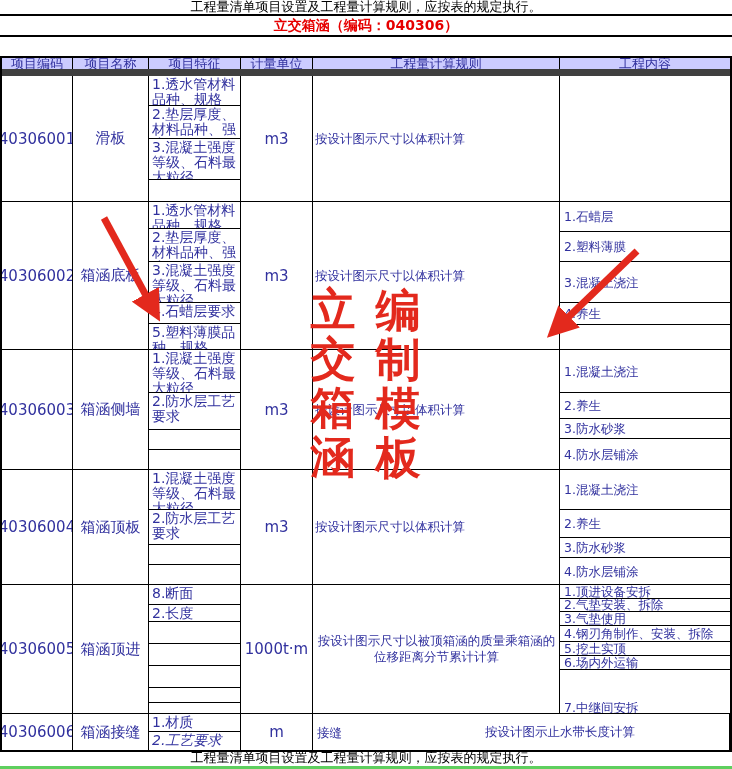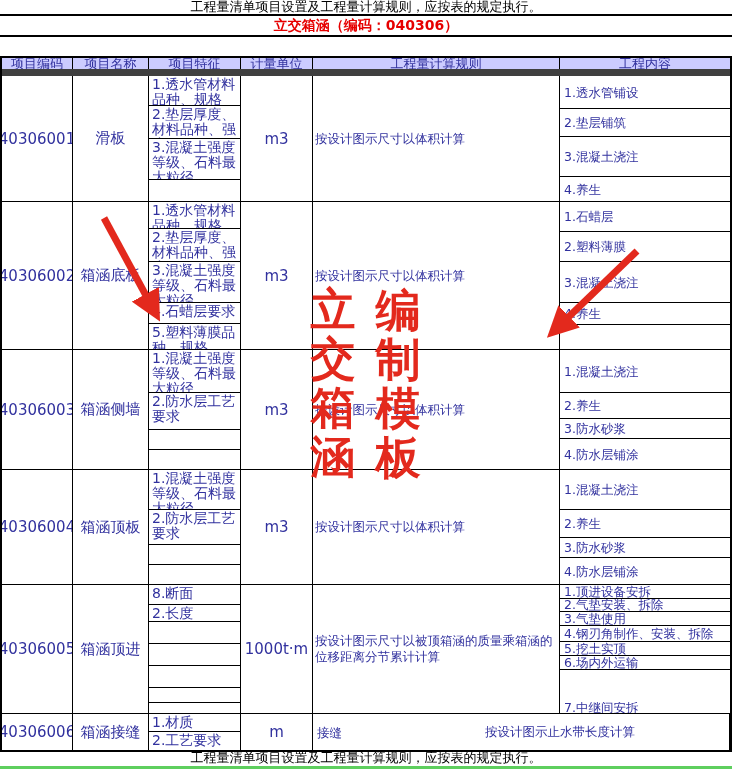--- a/index.html
+++ b/index.html
@@ -19,21 +19,21 @@
   }
   .rule-2 { position:absolute; top:35px; left:0; width:100%; border-top:2px solid #000; }
 
   .spec-table { position:absolute; top:56px; left:0; width:732px; border:2px solid #000; background:#fff; }
   .thead { display:flex; height:18px; background:#ccccff; border-bottom:7px solid #404040; }
   .hc { display:flex; align-items:center; justify-content:center; font-size:13px; color:#31319e; border-right:1px solid #000; overflow:hidden; }
   .trow { display:flex; border-bottom:1px solid #000; }
   .trow:last-child { border-bottom:none; }
   .c { border-right:1px solid #000; height:100%; overflow:hidden; }
   .c1 { width:71px; }  .c2 { width:76px; }  .c3 { width:92px; }
-  .c4 { width:72px; }  .c5 { width:247px; } .c6 { width:170px; border-right:none; }
+  .c4 { width:72px; }  .c5 { width:247px;text-align:center; } .c6 { width:170px; border-right:none; }
   .hc.c6, .c.c6 { border-right:none; }
   .center { display:flex; align-items:center; justify-content:center; font-size:15px; }
   .stack { display:flex; flex-direction:column; }
   .sub { border-bottom:1px solid #000; font-size:14px; line-height:15px; overflow:hidden; }
   .sub:last-child { border-bottom:none; }
   .feat { padding:1px 2px 0 3px; text-align:left; }
   .cont { display:flex; align-items:center; padding-left:4px; font-size:12.5px; }
   .rulecell { display:flex; align-items:center; font-size:12.5px; line-height:16px; padding:0 1px 0 2px; }
 
   .footer-note {
@@ -75,26 +75,20 @@
           <div class="c c1 center">40306001</div>
           <div class="c c2 center">滑板</div>
           <div class="c c3 stack">
             <div class="sub feat" style="height: 30px;">1.透水管材料品种、规格</div>
             <div class="sub feat" style="height: 33px;">2.垫层厚度、材料品种、强度</div>
             <div class="sub feat" style="height: 41px;">3.混凝土强度等级、石料最大粒径</div>
             <div class="sub feat" style="height: 21px;"></div>
           </div>
           <div class="c c4 center">m3</div>
           <div class="c c5 rulecell">按设计图示尺寸以体积计算</div>
-          <div class="c c6 stack">
-            <div class="sub cont" style="height: 33px;">1.透水管铺设</div>
-            <div class="sub cont" style="height: 28px;">2.垫层铺筑</div>
-            <div class="sub cont" style="height: 40px;">3.混凝土浇注</div>
-            <div class="sub cont" style="height: 24px;">4.养生</div>
-          </div>
         </div>
         <div class="trow" style="height: 148px;">
           <div class="c c1 center">40306002</div>
           <div class="c c2 center">箱涵底板</div>
           <div class="c c3 stack">
             <div class="sub feat" style="height: 27px;">1.透水管材料品种、规格</div>
             <div class="sub feat" style="height: 33px;">2.垫层厚度、材料品种、强度</div>
             <div class="sub feat" style="height: 41px;">3.混凝土强度等级、石料最大粒径</div>
             <div class="sub feat" style="height: 21px;">4.石蜡层要求</div>
             <div class="sub feat" style="height: 25px;">5.塑料薄膜品种、规格</div>
@@ -167,21 +161,21 @@
             <div class="sub cont" style="height: 18px;">5.挖土实顶</div>
             <div class="sub cont" style="height: 19px; text-align: center;">6.场内外运输</div>
             <div class="sub cont" style="height: 15px; margin-top: 32px;">7.中继间安拆</div>
           </div>
         </div>
         <div class="trow" style="height: 36px;">
           <div class="c c1 center">40306006</div>
           <div class="c c2 center">箱涵接缝</div>
           <div class="c c3 stack">
             <div class="sub feat" style="height: 18px;">1.材质</div>
-            <div class="sub feat" style="height: 18px;">2.工艺要求</div>
+            <div class="sub feat" style="height: 18px; font-style: italic;">2.工艺要求</div>
           </div>
           <div class="c c4 center">m</div>
           <div class="c c6 stack">
             <div class="sub cont" style="height: 36px;">接缝</div>
           </div>
           <div class="c c5 rulecell">按设计图示止水带长度计算</div>
         </div>
       </div>
   </div>
 

